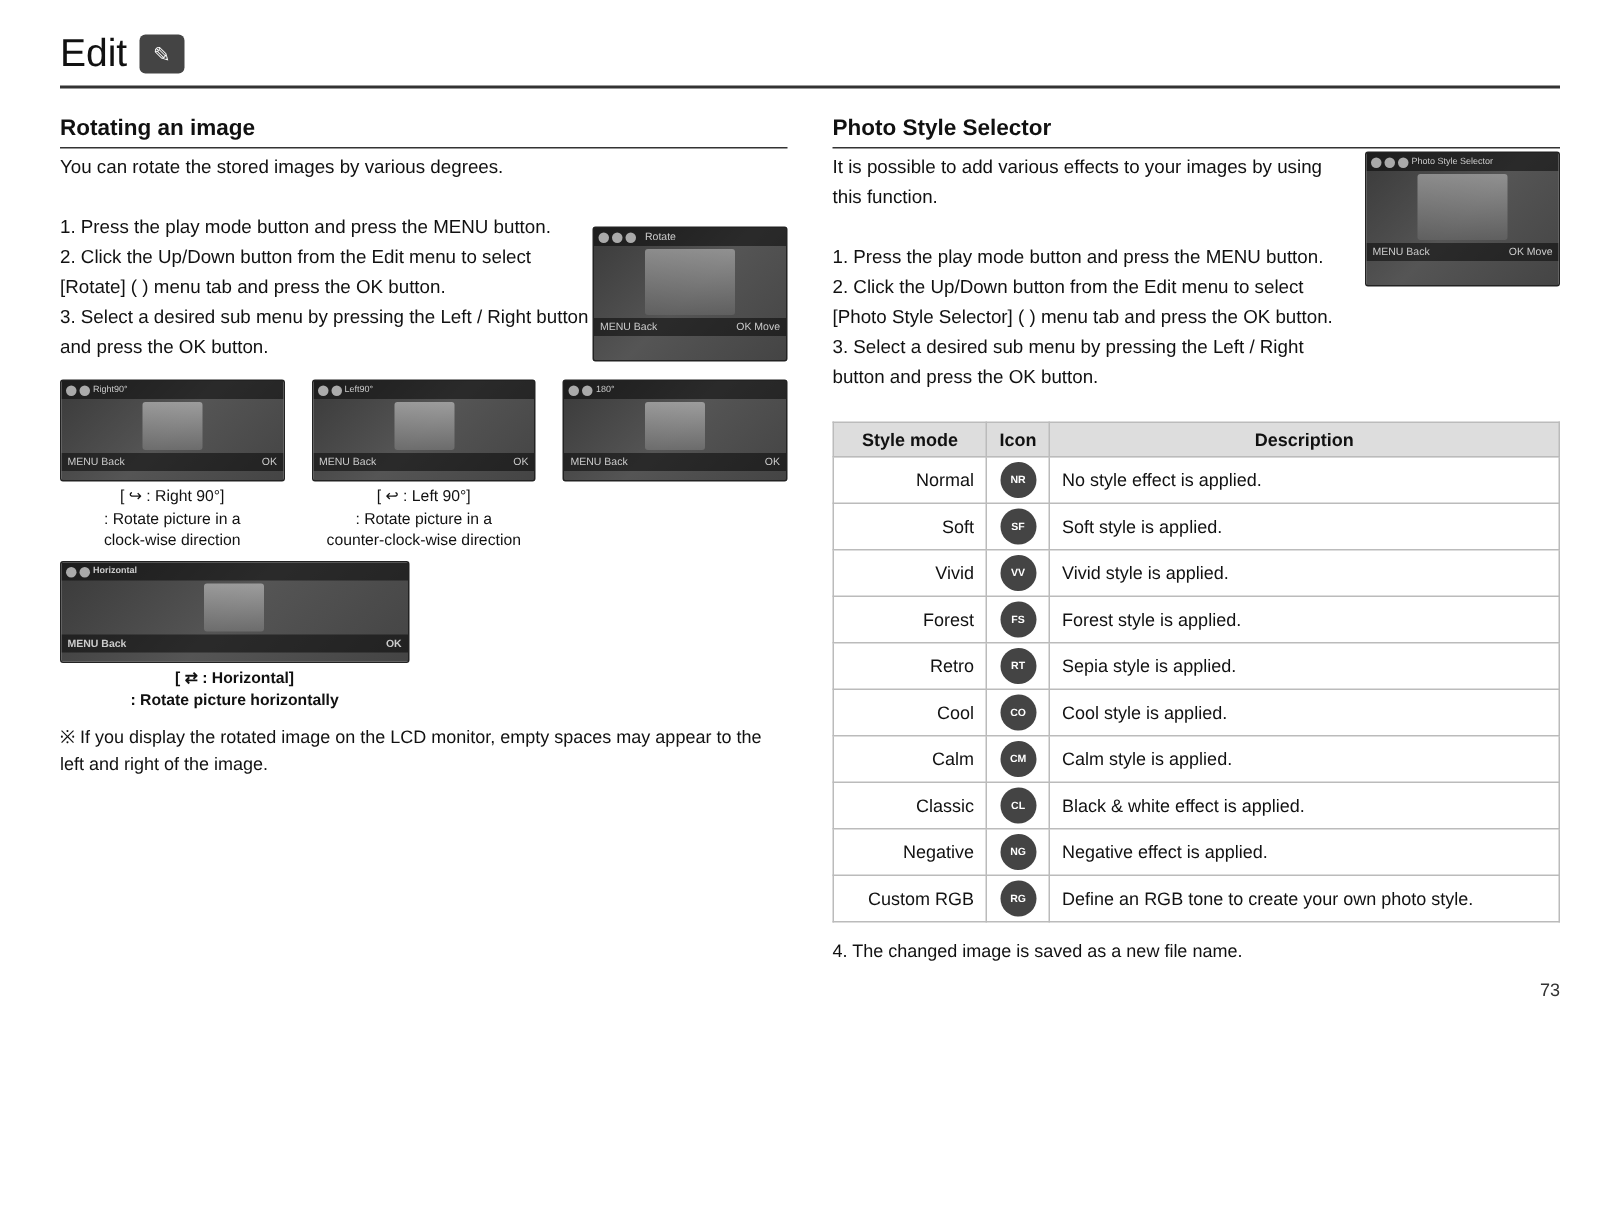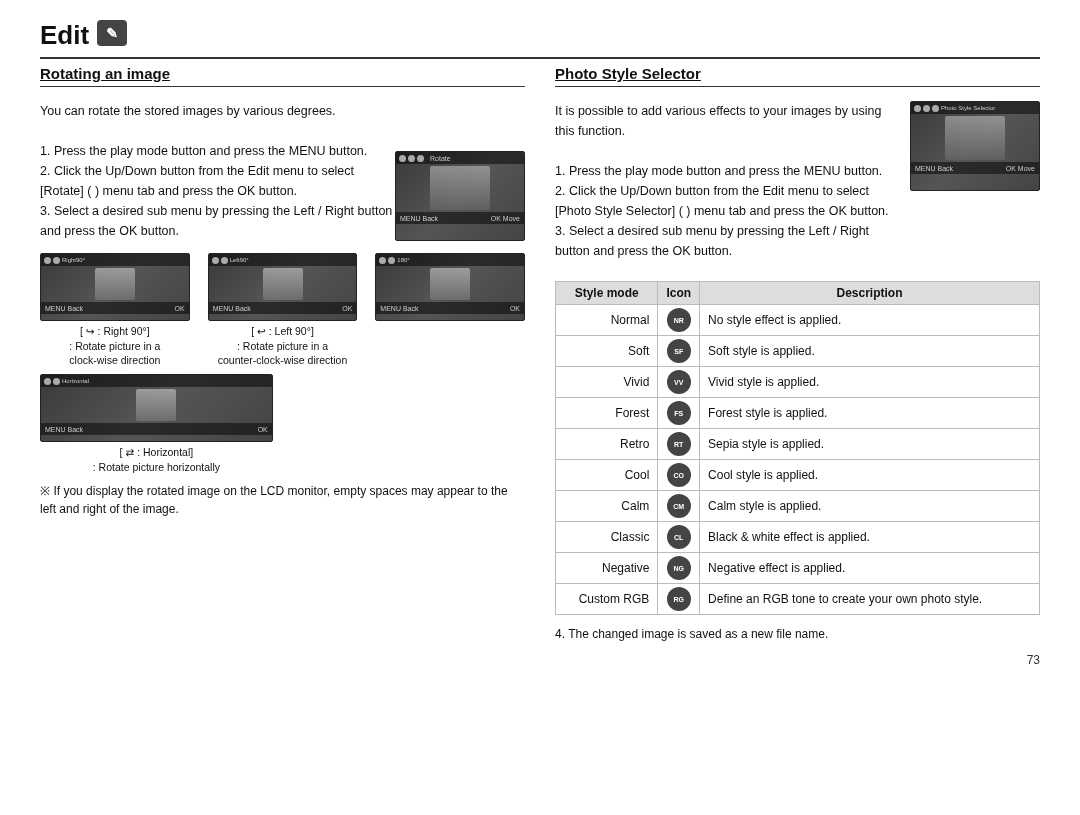--- a/index.html
+++ b/index.html
@@ -9,25 +9,26 @@
       font-size: 13px;
       color: #111;
       width: 1080px;
       min-height: 815px;
       padding: 20px 40px 20px 40px;
     }
 
     
     .page-title {
       font-size: 26px;
-      font-weight: bold;
+      font-weight: normal;
       border-bottom: 2px solid #333;
       padding-bottom: 6px;
-      margin-bottom: 6px;
-      display: flex;
+      margin-bottom: 18px;
+      display: flex;
+      align-items: center;
       gap: 8px;
     }
     .page-title .edit-icon {
       display: inline-flex;
       align-items: center;
       justify-content: center;
       width: 30px;
       height: 26px;
       background: #444;
       border-radius: 4px;
@@ -47,22 +48,21 @@
     .col-right {
       flex: 1;
     }
 
     
     .section-title {
       font-size: 15px;
       font-weight: bold;
       border-bottom: 1.5px solid #333;
       padding-bottom: 4px;
-      margin-bottom: 14px;
-      text-decoration: underline;
+      margin-bottom: 2px;
     }
 
     
     .step1-row {
       display: flex;
       margin-bottom: 12px;
       align-items: flex-end;
     }
     .step1-text {
       flex: 1;
@@ -96,20 +96,21 @@
       text-align: center;
       line-height: 1.4;
       margin-top: 3px;
     }
 
     
     .thumb-row-2 {
       display: flex;
       gap: 0;
       margin-bottom: 8px;
+      font-weight: bold;
     }
     .thumb-col-2 {
       width: 48%;
       display: flex;
       flex-direction: column;
       align-items: center;
     }
     .thumb-img-2 {
       width: 100%;
       height: 68px;

